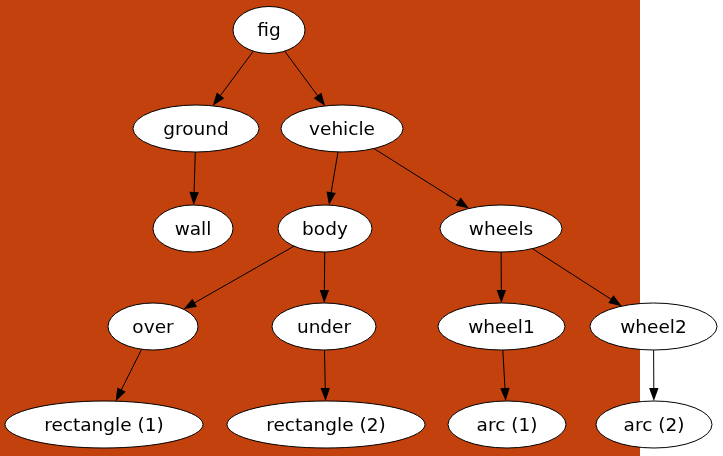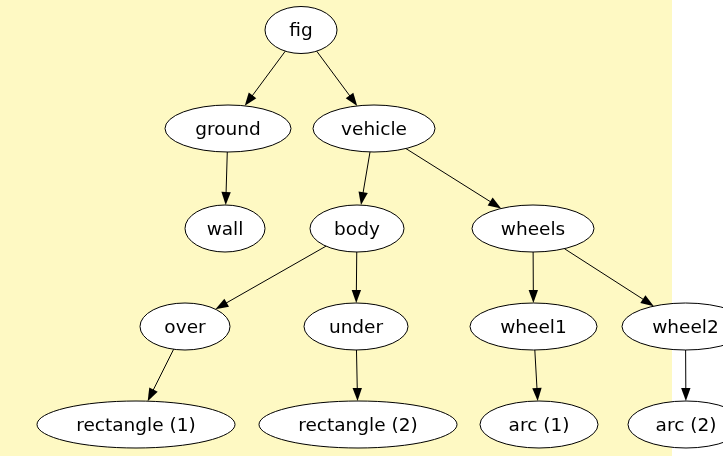--- a/index.html
+++ b/index.html
@@ -4,23 +4,22 @@
 <style>
   html, body {
     margin: 0;
     padding: 0;
     background: #ffffff;
   }
   .canvas {
     position: relative;
     width: 640px;
     height: 456px;
-    background: #fef9c3;
+    background: #c2410c;
     font-family: "DejaVu Sans", sans-serif;
-    padding-left: 32px;
   }
   svg text {
     font-family: "DejaVu Sans", sans-serif;
     fill: #000000;
   }
 </style>
 </head>
 <body>
 
 <div class="canvas">

